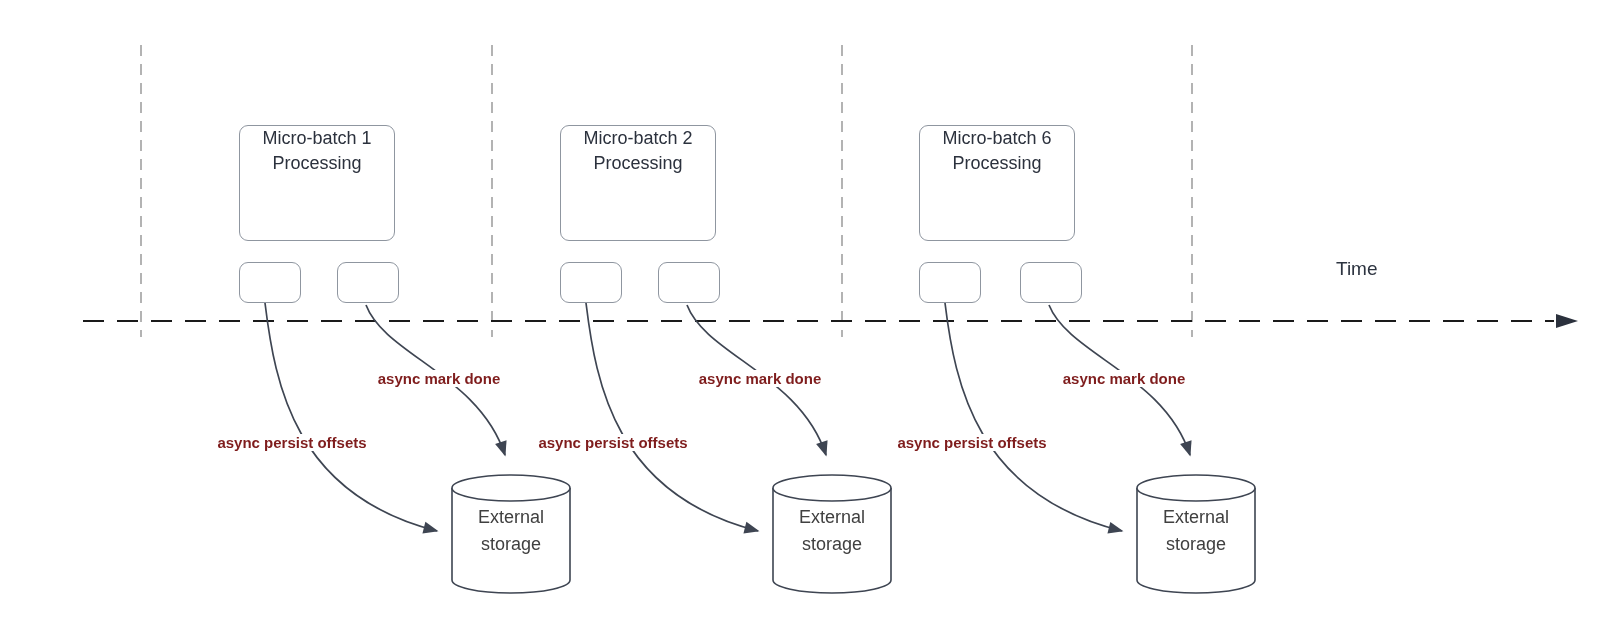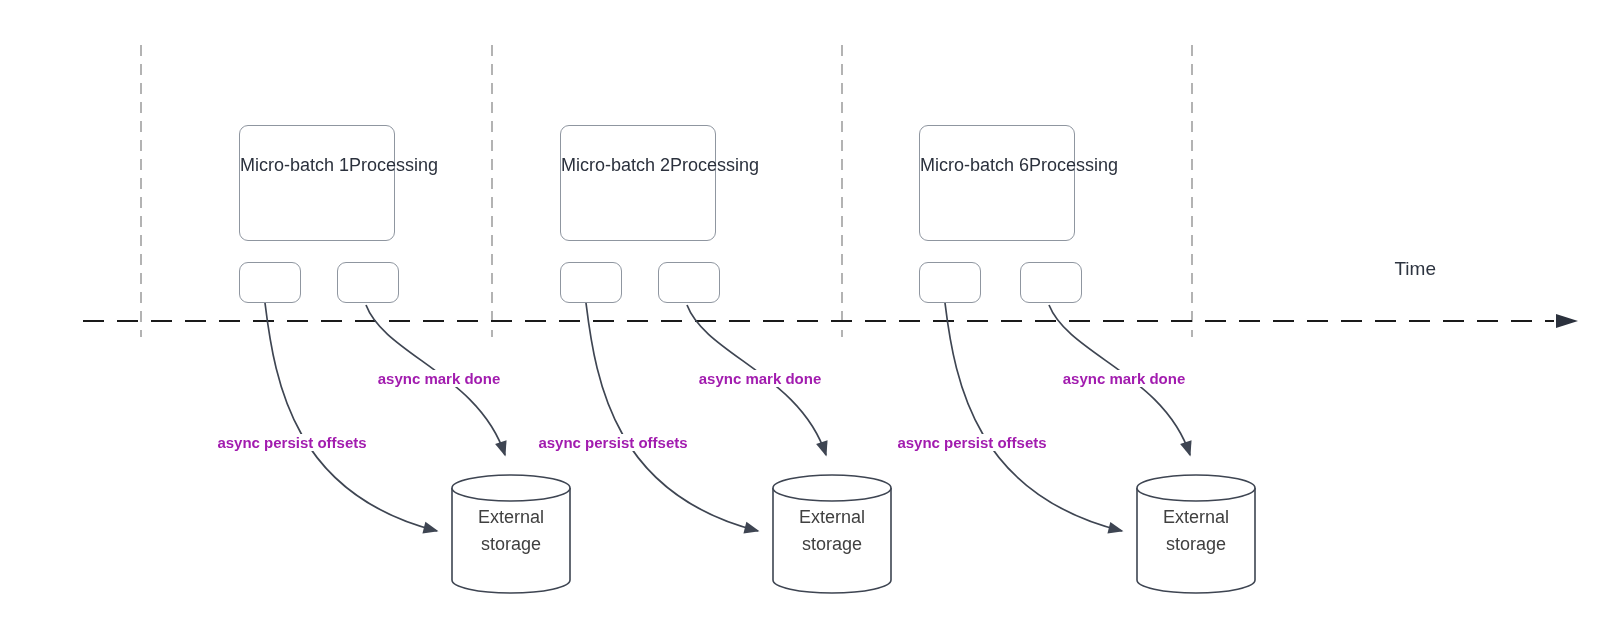--- a/index.html
+++ b/index.html
@@ -20,21 +20,21 @@
   .lines-layer {
     position: absolute;
     left: 0; top: 0;
     width: 1600px; height: 642px;
   }
   .time-label {
     position: absolute;
     left: 1336px;
     top: 258px;
     width: 100px;
-    text-align: right;
+    text-align: left;
     font-size: 19px;
     color: #2d3440;
   }
   .batch-group {
     position: absolute;
     top: 125px;
     width: 340px;
     height: 490px;
   }
   .batch-group .curves {
@@ -44,23 +44,23 @@
     overflow: visible;
   }
   .proc-box {
     position: absolute;
     left: 0; top: 0;
     width: 156px; height: 116px;
     border: 1.6px solid #8f96a0;
     border-radius: 9px;
     background: #ffffff;
     display: flex;
-    flex-direction: row;
+    flex-direction: column;
     align-items: center;
-    justify-content: space-between;
+    justify-content: flex-start;
     padding-bottom: 36px;
     box-sizing: border-box;
   }
   .proc-box .line {
     font-size: 18px;
     line-height: 25px;
     color: #2b313d;
     white-space: nowrap;
   }
   .mini-box {
@@ -71,21 +71,21 @@
     border-radius: 9px;
     background: #ffffff;
     box-sizing: border-box;
   }
   .mini-box.a { left: 0px; }
   .mini-box.b { left: 98px; }
   .arrow-label {
     position: absolute;
     font-size: 15px;
     font-weight: bold;
-    color: #a21caf;
+    color: #7f1d1d;
     white-space: nowrap;
     background: #ffffff;
     padding: 0 2px;
     text-align: center;
   }
   .persist-label {
     left: -33px;
     top: 309px;
     width: 168px;
   }

